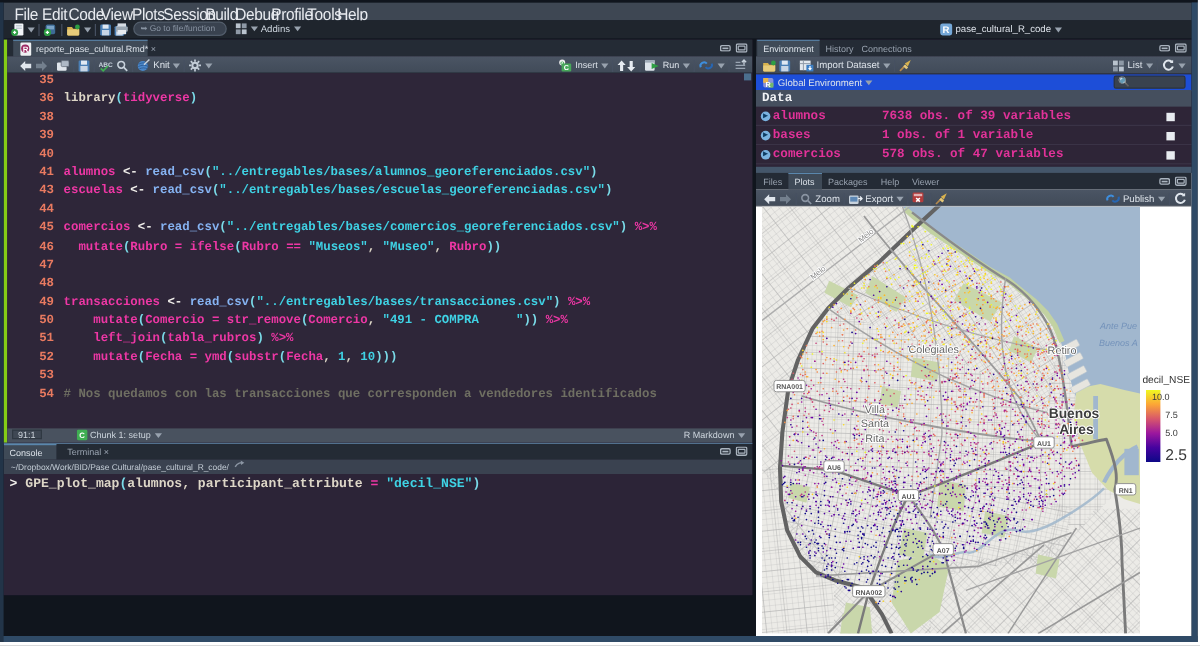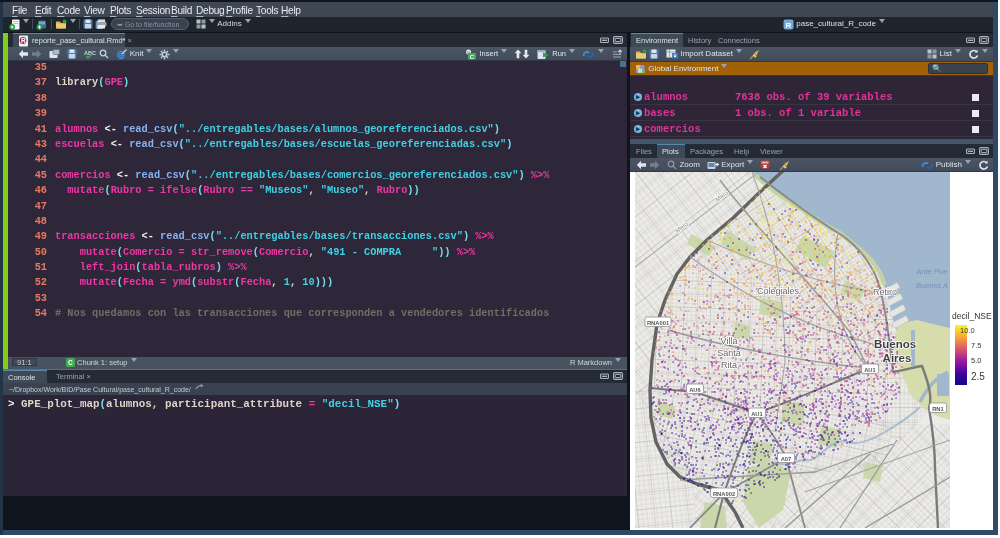--- a/index.html
+++ b/index.html
@@ -1,22 +1,22 @@
 <!DOCTYPE html>
 <html><head><meta charset="utf-8"><style>
 *{margin:0;padding:0;box-sizing:border-box}
 html,body{width:1000px;height:538px;background:#fff;overflow:hidden;
  font-family:"Liberation Sans",sans-serif;-webkit-font-smoothing:antialiased}
 .abs{position:absolute}
 #win{position:absolute;left:0;top:0;width:998px;height:535px;background:#10151d}
-#menubar{position:absolute;left:3px;top:2px;width:990px;height:15px;background:#3e4753;color:#e8ebf0;font-size:11px;letter-spacing:-0.3px}
+#menubar{position:absolute;left:3px;top:2px;width:990px;height:15px;background:#3e4753;color:#e8ebf0;font-size:14px;letter-spacing:-0.3px}
 #menubar span{position:absolute;top:2px;transform:scaleX(0.92);transform-origin:0 0}
 #menubar u{text-decoration:none;border-bottom:1px solid #aeb7c2}
 #toolbar{position:absolute;left:3px;top:17px;width:990px;height:15px;background:#1f252d;color:#c9d2db;font-size:8px}
-.ic{position:absolute;display:flex;}
+.ic{position:absolute;display:flex;align-items:center}
 .caret{display:inline-block;width:0;height:0;border-left:3px solid transparent;border-right:3px solid transparent;border-top:4px solid #98a2ae;margin-left:3px;vertical-align:middle}
 .tsep{display:inline-block;width:1px;height:10px;background:#465061;margin:0 3px;vertical-align:middle}
 .pane{position:absolute;overflow:hidden}
 .tabrow{position:absolute;left:0;top:0;right:0;height:14px;background:#242b35;color:#aeb7c2;font-size:7.5px}
 .tab{position:absolute;top:0;height:14px;display:flex;align-items:center;padding:0 5px;color:#98a2af;font-size:7.5px;white-space:nowrap}
 .tab svg{flex-shrink:0}
 .tab.on{background:#3f4a57;color:#dbe1e8;border-top:1px solid #5a87ad}
 .ptool{position:absolute;left:0;right:0;height:14px;background:linear-gradient(#4b5564,#414b59);border-bottom:1px solid #303945;color:#dde3ea;font-size:8px;white-space:nowrap}
 .winbtns{position:absolute;top:3px;display:flex;gap:4px}
 
@@ -90,21 +90,21 @@
         <rect x="5.5" y="0.5" width="4" height="4" fill="#8e99a6"></rect>
         <rect x="0.5" y="5.5" width="4" height="4" fill="#8e99a6"></rect>
         <rect x="5.5" y="5.5" width="4" height="4" fill="#b9c3ce"></rect>
       </svg><span class="caret"></span>&nbsp;<span style="color:#cfd7e0">Addins</span><span class="caret"></span></span>
  <span class="ic" style="left:780px;top:2px"><svg width="11" height="11" viewBox="0 0 11 11" style="">
         <rect x="0.5" y="0.5" width="10" height="10" rx="2" fill="#75a8d8"></rect>
         <text x="2.5" y="8.7" font-size="8" font-weight="bold" fill="#fff" font-family="Liberation Sans">R</text>
       </svg>&nbsp;<span style="color:#dce1e8">pase_cultural_R_code</span><span class="caret"></span></span>
 </div>
 
-<div class="pane" style="left:3px;top:33px;width:624px;height:336px;background:#2e2639;border-left:5px solid #84cc16">
+<div class="pane" style="left:3px;top:33px;width:624px;height:336px;background:#2e2639;border-left:3px solid #84cc16">
  <div class="tabrow"></div>
  <div class="tab on" style="left:5px;width:112px"><svg width="12" height="12" viewBox="0 0 12 12" style="">
         <rect x="1" y="0.5" width="9" height="11" rx="1" fill="#eef1f4"></rect>
         <circle cx="5" cy="5.5" r="3.4" fill="#9c2963"></circle>
         <text x="3" y="8" font-size="6.5" font-weight="bold" fill="#fff" font-family="Liberation Sans">R</text>
       </svg>&nbsp;reporte_pase_cultural.Rmd*&nbsp;<span style="color:#96a0ad">×</span></div>
  <div class="winbtns" style="right:4px">
       <svg width="9" height="7" viewBox="0 0 9 7" style="">
         <rect x="0.5" y="2" width="8" height="4.5" rx="1.2" fill="none" stroke="#aab4bf" stroke-width="1.2"></rect>
         <rect x="2" y="3.6" width="5" height="1.4" fill="#aab4bf"></rect>
@@ -159,23 +159,24 @@
           <path d="M2 7c-1.5-3 3-5.5 5-3" stroke="#3e8edd" stroke-width="1.7" fill="none"></path>
           <path d="M11 4c1.5 3-3 5.5-5 3" stroke="#2766b3" stroke-width="1.7" fill="none"></path>
         </svg><span class="caret"></span><span class="tsep"></span><svg width="12" height="11" viewBox="0 0 12 11" style="">
           <path d="M2 8h8M2 5.5h8M2 3h4" stroke="#9aa5b2" stroke-width="1.2"></path>
           <path d="M9 1v4M7.2 2.8L9 1l1.8 1.8" stroke="#c8d2dc" stroke-width="1.1" fill="none"></path>
         </svg></span>
  </div>
  <div id="code">
       <div style="position:relative;top:-1px">
         <div class="cl"><span class="ln">35</span><span class="ct"></span></div>
-        <div class="cl"><span class="ln">37</span><span class="ct"><span class="cr">library</span><span class="pr">(</span><span class="pk">GPE</span><span class="pr">)</span></span></div>
+        <div class="cl"><span class="ln">36</span><span class="ct"><span class="cr">library</span><span class="pr">(</span><span class="pk">tidyverse</span><span class="pr">)</span></span></div>
         <div class="cl"><span class="ln">38</span><span class="ct"></span></div>
         <div class="cl"><span class="ln">39</span><span class="ct"></span></div>
+        <div class="cl"><span class="ln">40</span><span class="ct"></span></div>
         <div class="cl"><span class="ln">41</span><span class="ct"><span class="pk">alumnos</span> <span class="wh">&lt;-</span> <span class="bl">read_csv</span><span class="pr">(</span><span class="cy">"../entregables/bases/alumnos_georeferenciados.csv"</span><span class="pr">)</span></span></div>
         <div class="cl"><span class="ln">43</span><span class="ct"><span class="pk">escuelas</span> <span class="wh">&lt;-</span> <span class="bl">read_csv</span><span class="pr">(</span><span class="cy">"../entregables/bases/escuelas_georeferenciadas.csv"</span><span class="pr">)</span></span></div>
         <div class="cl"><span class="ln">44</span><span class="ct"></span></div>
         <div class="cl"><span class="ln">45</span><span class="ct"><span class="pk">comercios</span> <span class="wh">&lt;-</span> <span class="bl">read_csv</span><span class="pr">(</span><span class="cy">"../entregables/bases/comercios_georeferenciados.csv"</span><span class="pr">)</span> <span class="pk">%&gt;%</span></span></div>
         <div class="cl"><span class="ln">46</span><span class="ct">  <span class="pk">mutate</span><span class="pr">(</span><span class="pk">Rubro</span> <span class="pk">=</span> <span class="pk">ifelse</span><span class="pr">(</span><span class="pk">Rubro</span> <span class="pk">==</span> <span class="cy">"Museos"</span><span class="cr">,</span> <span class="cy">"Museo"</span><span class="cr">,</span> <span class="pk">Rubro</span><span class="pr">))</span></span></div>
         <div class="cl"><span class="ln">47</span><span class="ct"></span></div>
         <div class="cl"><span class="ln">48</span><span class="ct"></span></div>
         <div class="cl"><span class="ln">49</span><span class="ct"><span class="pk">transacciones</span> <span class="wh">&lt;-</span> <span class="bl">read_csv</span><span class="pr">(</span><span class="cy">"../entregables/bases/transacciones.csv"</span><span class="pr">)</span> <span class="pk">%&gt;%</span></span></div>
         <div class="cl"><span class="ln">50</span><span class="ct">    <span class="pk">mutate</span><span class="pr">(</span><span class="pk">Comercio</span> <span class="pk">=</span> <span class="pk">str_remove</span><span class="pr">(</span><span class="pk">Comercio</span><span class="cr">,</span> <span class="cy">"491 - COMPRA     "</span><span class="pr">))</span> <span class="pk">%&gt;%</span></span></div>
         <div class="cl"><span class="ln">51</span><span class="ct">    <span class="pk">left_join</span><span class="pr">(</span><span class="pk">tabla_rubros</span><span class="pr">)</span> <span class="pk">%&gt;%</span></span></div>
@@ -253,46 +254,48 @@
   <span class="ic" style="right:5px;top:2px"><svg width="10" height="10" viewBox="0 0 10 10" style="">
           <rect x="0.5" y="0.5" width="4" height="4" fill="#b9c3ce"></rect>
           <rect x="5.5" y="0.5" width="4" height="4" fill="#8e99a6"></rect>
           <rect x="0.5" y="5.5" width="4" height="4" fill="#8e99a6"></rect>
           <rect x="5.5" y="5.5" width="4" height="4" fill="#b9c3ce"></rect>
         </svg>&nbsp;List<span class="caret"></span><span class="tsep"></span><svg width="11" height="11" viewBox="0 0 11 11" style="">
           <path d="M8.8 3A3.8 3.8 0 1 0 9.4 6.4" stroke="#dfe5ec" stroke-width="1.7" fill="none"></path>
           <path d="M9.6 0.7v2.8h-2.8z" fill="#dfe5ec"></path>
         </svg><span class="caret"></span></span>
  </div>
- <div class="ptool" style="top:29px;height:14px;background:#a16207">
+ <div class="ptool" style="top:29px;height:14px;background:#1d4ed8">
   <span class="ic" style="left:5px;top:2px"><svg width="11" height="10" viewBox="0 0 11 10" style="">
           <rect x="1" y="1" width="8.5" height="8" rx="1.5" fill="#8a93d8"></rect>
           <rect x="1" y="1" width="4.2" height="4" fill="#e8b54c"></rect>
           <rect x="5.3" y="5" width="4.2" height="4" fill="#74b96a"></rect>
           <text x="3" y="8.6" font-size="6" fill="#fff" font-weight="bold" font-family="Liberation Sans">R</text>
         </svg>&nbsp;Global Environment<span class="caret"></span></span>
   <span class="ic" style="right:5px;top:1px">
         <span style="display:inline-block;width:60px;height:11px;background:#39424f;border:1px solid #2b323d;border-radius:2px;color:#8893a2;font-size:8px;line-height:10px;padding-left:3px">🔍</span>
       </span>
  </div>
+ <div style="position:absolute;left:0;top:42px;right:0;height:14px;background:#454f5e;color:#f0f2f5;font-family:'Liberation Mono',monospace;font-weight:bold;font-size:10.5px;line-height:14px;padding-left:5px">Data</div>
  <div class="envrow" style="top:56px">
       <span class="oarr">▶</span>
       <span style="position:absolute;left:14px">alumnos</span>
       <span style="position:absolute;left:105px">7638 obs. of 39 variables</span>
       <span class="sq"></span>
     </div>
  <div class="envrow" style="top:72px">
       <span class="oarr">▶</span>
       <span style="position:absolute;left:14px">bases</span>
       <span style="position:absolute;left:105px">1 obs. of 1 variable</span>
       <span class="sq"></span>
     </div>
  <div class="envrow" style="top:88px">
       <span class="oarr">▶</span>
       <span style="position:absolute;left:14px">comercios</span>
+      <span style="position:absolute;left:105px">578 obs. of 47 variables</span>
       <span class="sq"></span>
     </div>
 </div>
 
 <div class="pane" style="left:630px;top:144px;width:363px;height:386px;background:#fff">
  <div class="tabrow"></div>
  <div class="tab" style="left:1px;width:36px">Files</div>
  <div class="tab on" style="left:27px;width:28px">Plots</div>
  <div class="tab" style="left:55px;width:44px">Packages</div>
  <div class="tab" style="left:99px;width:26px">Help</div>
@@ -1076,20 +1079,20 @@
           <text x="88" y="26" font-size="6.5" fill="#8a8a8a" font-weight="normal" text-anchor="middle" paint-order="stroke" stroke="#ffffff" stroke-width="1.6" transform="rotate(-38 88 26)">Melo</text>
           <text x="297" y="102" font-size="7.5" fill="#7392ba" font-style="italic" text-anchor="middle">Ante Pue</text>
           <text x="297" y="116" font-size="7.5" fill="#7392ba" font-style="italic" text-anchor="middle">Buenos A</text>
 </g>
       </svg></div>
  <div class="abs" style="left:322px;top:167px;font-size:8.5px;color:#333">decil_NSE</div>
  <div class="abs" style="left:325px;top:181px;width:12px;height:60px;background:linear-gradient(#f0f921,#fca636,#d8576b,#9c179e,#46039f,#0d0887)"></div>
  <div class="abs" style="left:330px;top:182px;font-size:7.5px;color:#3a3a3a">10.0</div>
  <div class="abs" style="left:341px;top:197px;font-size:7.5px;color:#3a3a3a">7.5</div>
  <div class="abs" style="left:341px;top:212px;font-size:7.5px;color:#3a3a3a">5.0</div>
- <div class="abs" style="left:341px;top:227px;font-size:10px;color:#3a3a3a">2.5</div>
+ <div class="abs" style="left:341px;top:227px;font-size:13px;color:#3a3a3a">2.5</div>
 </div>
 
 <div class="abs" style="left:630px;top:139px;width:363px;height:5px;background:#44566a"></div>
 
 <div class="abs" style="left:0;top:530px;width:998px;height:5px;background:#2f4a66"></div>
 <div class="abs" style="left:993px;top:0;width:5px;height:535px;background:#2f4a66"></div>
 <div class="abs" style="left:0;top:0;width:3px;height:535px;background:#223448"></div>
 <div class="abs" style="left:0;top:0;width:998px;height:2px;background:#10151d"></div>
 </body></html>

